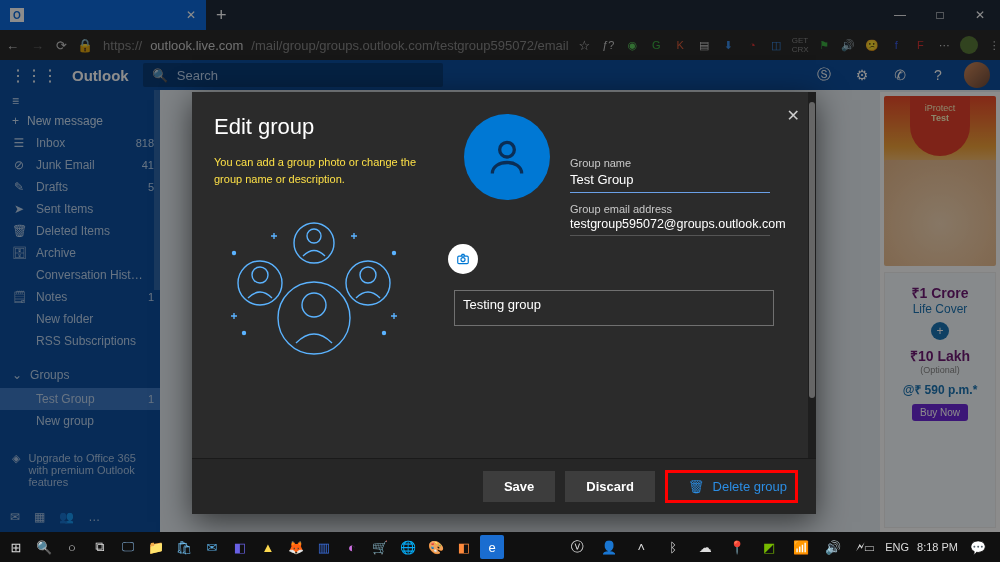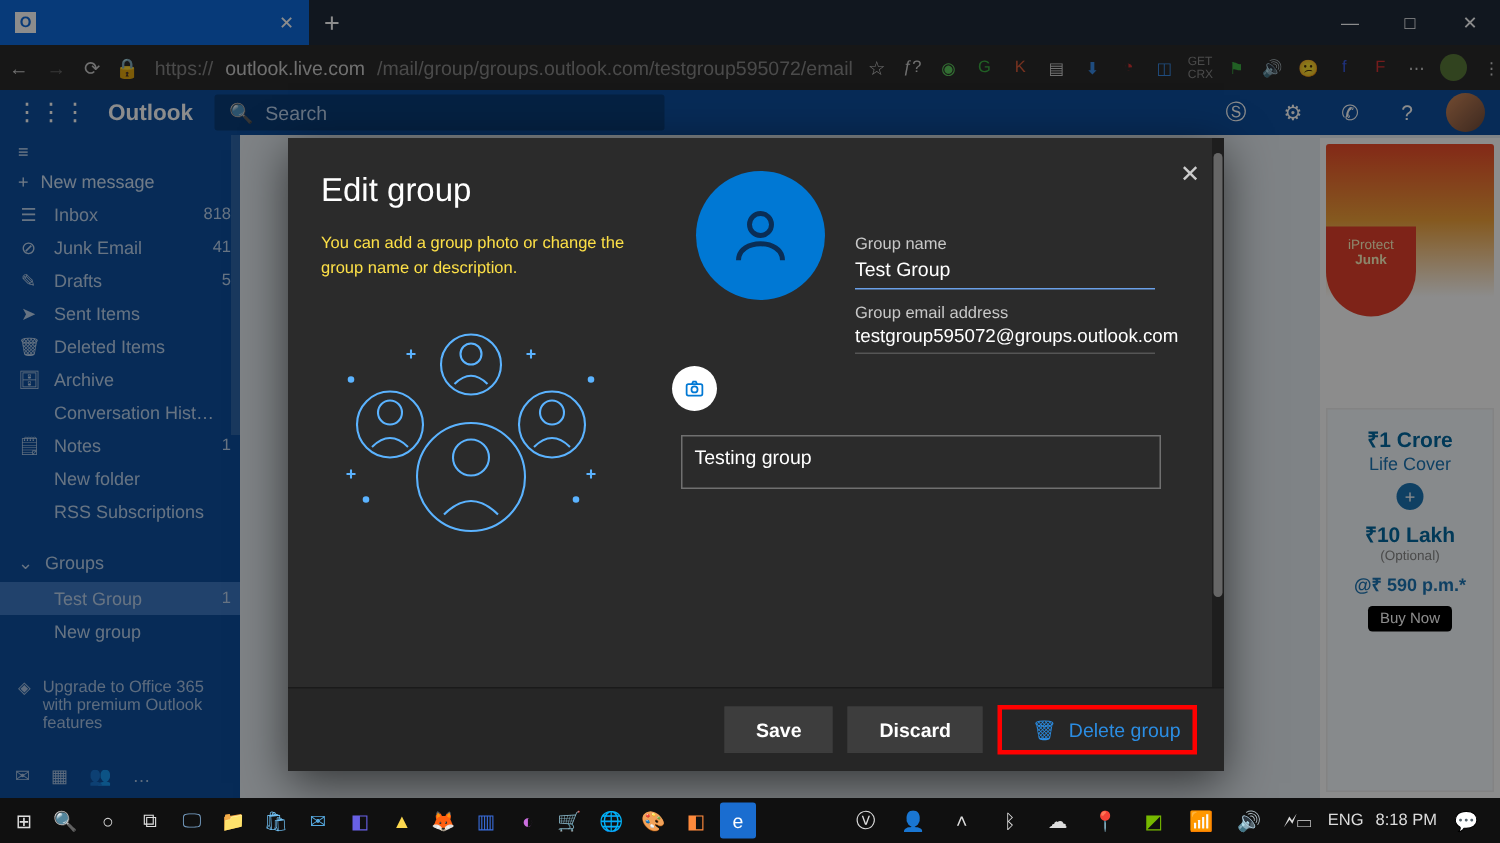--- a/index.html
+++ b/index.html
@@ -73,27 +73,27 @@
 
 .modal-footer { height: 56px; border-top: 1px solid #1a1a1a; background: #262626; display: flex; align-items: center; justify-content: flex-end; gap: 10px; padding: 0 18px; position: relative; }
 .btn { background: #3d3d3d; border: 1px solid #3d3d3d; color: #fff; font-size: 13px; font-weight: 600; padding: 7px 20px; }
 .delete-link { display: flex; align-items: center; gap: 8px; color: #2b8de3; font-size: 13px; margin-left: 14px; }
 .red-box { border: 3px solid #ff0000; padding: 6px 8px 6px 6px; }
 .vscroll { position: absolute; right: 0; top: 0; width: 8px; height: 100%; background: #1e1e1e; }
 .vscroll .thumb { position: absolute; top: 10px; bottom: 60px; left: 1px; right: 1px; background: #666; border-radius: 3px; }
 
 
 .ads { position: absolute; top: 92px; right: 0; width: 120px; bottom: 30px; background: #fff; display: flex; flex-direction: column; gap: 6px; padding: 4px; }
-.ad1 { height: 170px; background: linear-gradient(180deg,#ef4b2b,#f2a33a 30%,#fff 60%); border-radius: 2px; display:flex; flex-direction:row; align-items:center; }
+.ad1 { height: 170px; background: linear-gradient(180deg,#ef4b2b,#f2a33a 30%,#fff 60%); border-radius: 2px; display:flex; flex-direction:column; align-items:center; }
 .ad1 .shield { width: 60px; height: 60px; background: #e6402d; border-radius: 0 0 50% 50%; color:#fff4c2; font-size:9px; text-align:center; padding-top:8px; line-height:1.1; }
 .ad1 .people { width:100%; flex:1; background: radial-gradient(circle at 50% 60%, #f6d9b8, #e8b889); border-radius:2px; margin-top:4px;}
 .ad2 { flex: 1; border: 1px solid #eee; background: #f6fbff; font-size: 12px; text-align: center; padding: 10px 4px; color: #1c76b5; }
-.ad2 .rupee { font-size:14px; font-weight:600; color:#0369a1;}
+.ad2 .rupee { font-size:14px; font-weight:600; color:#701a75;}
 .ad2 .plus { width:18px;height:18px;border-radius:50%;background:#1c76b5;color:#fff;display:inline-flex;align-items:center;justify-content:center;margin:6px 0;}
-.ad2 .btn2 { background:#000000;color:#fff;font-size:10px;padding:3px 8px;border-radius:3px;display:inline-block;margin-top:6px;}
+.ad2 .btn2 { background:#6d28d9;color:#fff;font-size:10px;padding:3px 8px;border-radius:3px;display:inline-block;margin-top:6px;}
 
 
 .taskbar { height: 30px; background: #101010; display: flex; align-items: center; padding: 0 4px; gap: 4px; color: #ddd; font-size: 11px; position: absolute; bottom: 0; left: 0; right: 0; }
 .taskbar .ticon { width: 24px; height: 24px; display: inline-flex; align-items: center; justify-content: center; font-size: 13px; border-radius: 2px; }
 .taskbar .tray { margin-left: auto; display: flex; align-items: center; gap: 8px; padding-right: 6px; }
 .taskbar .edge-active { background:#1a6dd0; }
 </style>
 </head>
 <body>
 
@@ -253,21 +253,21 @@
     <div class="scroll-hint"></div>
   </div>
 
   <div class="content"></div>
 </div>
 
 <div class="ads">
   <div class="ad1">
     <div class="shield">
       <div>iProtect</div>
-      <div style="font-weight:bold">Junk</div>
+      <div style="font-weight:bold">Test</div>
     </div>
     <div class="people"></div>
   </div>
   <div class="ad2">
     <div class="rupee">₹1 Crore</div>
     <div>Life Cover</div>
     <div class="plus">+</div>
     <div class="rupee">₹10 Lakh</div>
     <div style="font-size:9px;color:#888">(Optional)</div>
     <div style="margin-top:6px;color:#1c76b5;font-weight:600">@₹ 590 p.m.*</div>

